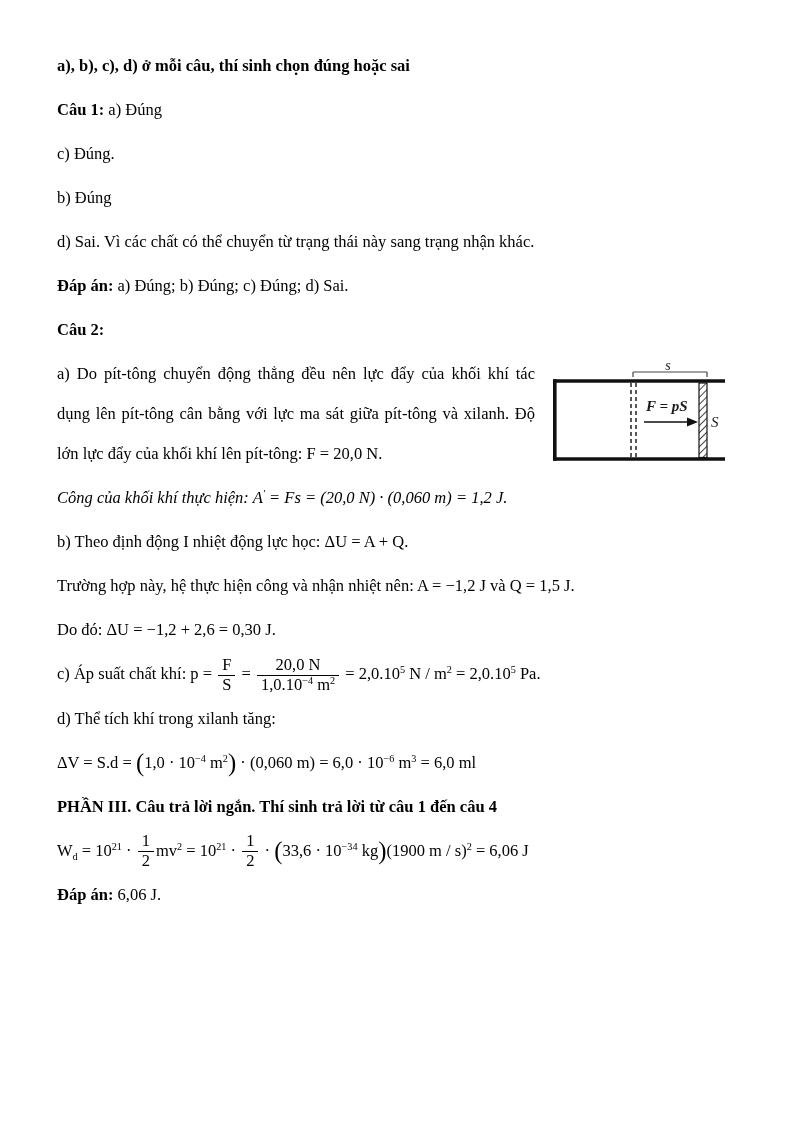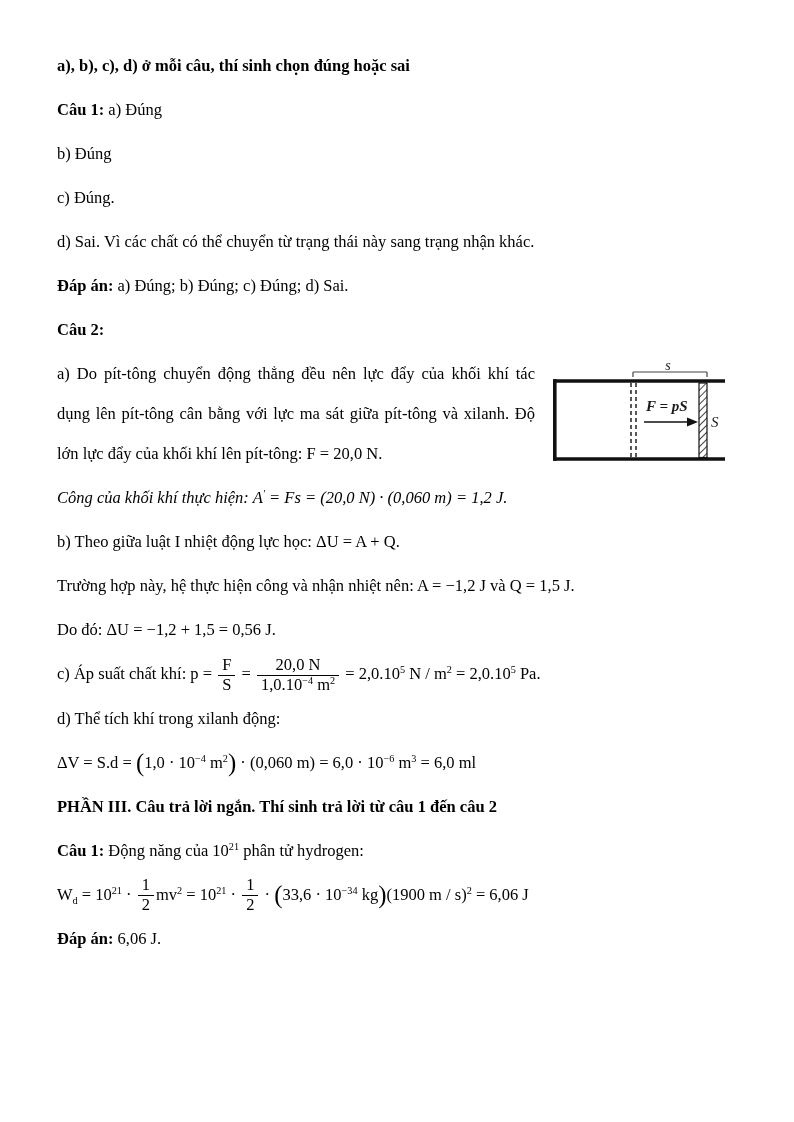--- a/index.html
+++ b/index.html
@@ -29,22 +29,22 @@
     font-style:italic;fill:#1a1a1a;
   }
 </style>
 </head>
 <body>
 
 <div class="page">
 
   <p><b>a), b), c), d) ở mỗi câu, thí sinh chọn đúng hoặc sai</b></p>
   <p><b>Câu 1:</b> a) Đúng</p>
+  <p>c) Đúng.</p>
   <p>b) Đúng</p>
-  <p>c) Đúng.</p>
   <p>d) Sai. Vì các chất có thể chuyển từ trạng thái này sang trạng nhận khác.</p>
   <p><b>Đáp án:</b> a) Đúng; b) Đúng; c) Đúng; d) Sai.</p>
   <p><b>Câu 2:</b></p>
 
   <p class="justify">
     <span class="figure-wrap"><svg width="190" height="110" viewBox="0 0 190 110">
       <defs>
         <pattern id="hatch" patternUnits="userSpaceOnUse" width="5" height="5" patternTransform="rotate(45)">
           <rect width="5" height="5" fill="#ffffff"></rect>
           <line x1="0" y1="0" x2="0" y2="5" stroke="#222" stroke-width="1.7"></line>
@@ -67,24 +67,23 @@
       <g>
         <line x1="97" y1="64" x2="143" y2="64" stroke="#111" stroke-width="1.6"></line>
         <polygon points="151,64 140,59.5 140,68.5" fill="#111"></polygon>
         <text x="99" y="53" font-size="15" font-weight="bold">F = pS</text>
       </g>
       <text x="164" y="69" font-size="15">S</text>
     </svg></span><span>a) Do pít-tông chuyển động thẳng đều nên lực đẩy của khối khí tác dụng lên pít-tông cân bằng với lực ma sát giữa pít-tông và xilanh. Độ lớn lực đẩy của khối khí lên pít-tông: F = 20,0 N.</span>
   </p>
 
   <p class="clear">Công của khối khí thực hiện: A<sup>′</sup> = Fs = (20,0 N) · (0,060 m) = 1,2 J.</p>
-  <p>b) Theo giữa luật I nhiệt động lực học: ΔU = A + Q.</p>
+  <p>b) Theo định động I nhiệt động lực học: ΔU = A + Q.</p>
   <p>Trường hợp này, hệ thực hiện công và nhận nhiệt nên: A = −1,2 J và Q = 1,5 J.</p>
-  <p>Do đó: ΔU = −1,2 + 1,5 = 0,56 J.</p>
+  <p>Do đó: ΔU = −1,2 + 2,6 = 0,30 J.</p>
   <p>c) Áp suất chất khí: p = <span class="frac"><span class="num">F</span><span class="den">S</span></span> = <span class="frac"><span class="num">20,0 N</span><span class="den">1,0.10<sup>−4</sup> m<sup>2</sup></span></span> = 2,0.10<sup>5</sup> N / m<sup>2</sup> = 2,0.10<sup>5</sup> Pa.</p>
-  <p>d) Thể tích khí trong xilanh động:</p>
+  <p>d) Thể tích khí trong xilanh tăng:</p>
   <p>ΔV = S.d = <span class="big">(</span>1,0 · 10<sup>−4</sup> m<sup>2</sup><span class="big">)</span> · (0,060 m) = 6,0 · 10<sup>−6</sup> m<sup>3</sup> = 6,0 ml</p>
-  <p><b>PHẦN III. Câu trả lời ngắn. Thí sinh trả lời từ câu 1 đến câu 2</b></p>
-  <p><b>Câu 1:</b> Động năng của 10<sup>21</sup> phân tử hydrogen:</p>
+  <p><b>PHẦN III. Câu trả lời ngắn. Thí sinh trả lời từ câu 1 đến câu 4</b></p>
   <p>W<sub>d</sub> = 10<sup>21</sup> · <span class="frac"><span class="num">1</span><span class="den">2</span></span>mv<sup>2</sup> = 10<sup>21</sup> · <span class="frac"><span class="num">1</span><span class="den">2</span></span> · <span class="big">(</span>33,6 · 10<sup>−34</sup> kg<span class="big">)</span>(1900 m / s)<sup>2</sup> = 6,06 J</p>
   <p><b>Đáp án:</b> 6,06 J.</p>
 
 </div>
 
 </body></html>

